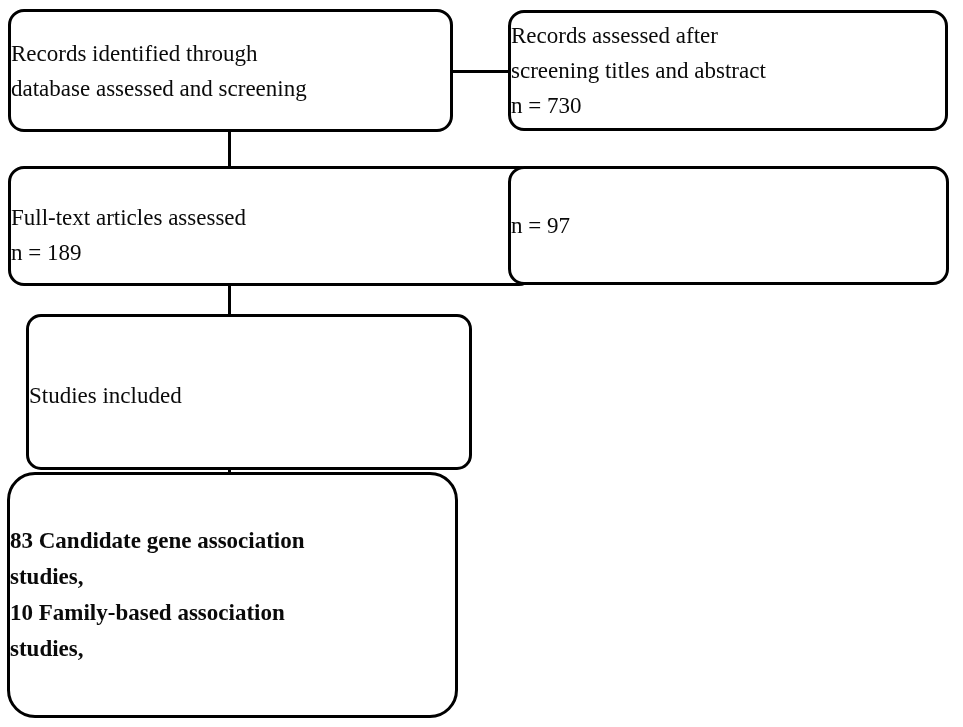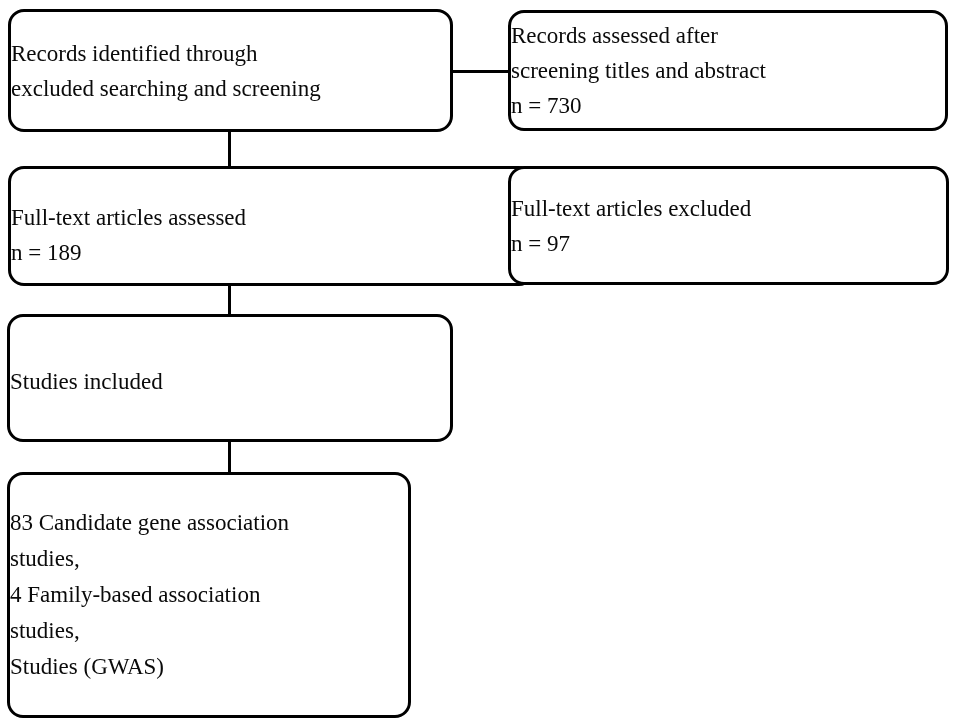--- a/index.html
+++ b/index.html
@@ -35,66 +35,64 @@
   }
   .connector {
     position: absolute;
     background: #000000;
   }
   
   #box-records-identified { left: 8px;   top: 9px;   width: 445px; height: 123px; }
   #box-records-excluded   { left: 508px; top: 10px;  width: 440px; height: 121px; }
   #box-fulltext-assessed  { left: 8px;   top: 166px; width: 527px; height: 120px; padding-top: 18px; }
   #box-fulltext-excluded  { left: 508px; top: 166px; width: 441px; height: 119px; }
-  #box-studies-included   { left: 7px;   top: 314px; width: 446px; height: 128px; padding-top: 6px; }
-  #box-included-breakdown { left: 7px;   top: 472px; width: 404px; height: 246px; border-radius: 16px; line-height: 36px; }
+  #box-studies-included   { left: 26px;   top: 314px; width: 446px; height: 156px; padding-top: 6px; border-radius: 15px; }
+  #box-included-breakdown { left: 7px;   top: 472px; width: 451px; height: 246px; border-radius: 28px; line-height: 36px; font-weight: bold; }
   
   #conn-identified-excluded { left: 450px; top: 70px;  width: 60px; height: 3px; }
   #conn-identified-assessed { left: 228px; top: 130px; width: 3px;  height: 38px; }
   #conn-assessed-excluded   { left: 450px; top: 224px; width: 60px; height: 3px; }
   #conn-assessed-included   { left: 228px; top: 284px; width: 3px;  height: 32px; }
   #conn-included-breakdown  { left: 228px; top: 436px; width: 3px;  height: 38px; }
 </style>
 </head>
 <body>
 
 <div class="canvas">
 
   <div class="connector" id="conn-identified-excluded"></div>
   <div class="connector" id="conn-identified-assessed"></div>
   <div class="connector" id="conn-assessed-excluded"></div>
   <div class="connector" id="conn-assessed-included"></div>
   <div class="connector" id="conn-included-breakdown"></div>
 
   <div class="flow-box" id="box-records-identified">
     <div class="line">Records identified through</div>
-    <div class="line">excluded searching and screening</div>
+    <div class="line">database assessed and screening</div>
   </div>
 
   <div class="flow-box" id="box-records-excluded">
     <div class="line">Records assessed after</div>
     <div class="line">screening titles and abstract</div>
     <div class="line">n = 730</div>
   </div>
 
   <div class="flow-box" id="box-fulltext-assessed">
     <div class="line">Full-text articles assessed</div>
     <div class="line">n = 189</div>
   </div>
 
   <div class="flow-box" id="box-fulltext-excluded">
-    <div class="line">Full-text articles excluded</div>
     <div class="line">n = 97</div>
   </div>
 
   <div class="flow-box" id="box-studies-included">
     <div class="line">Studies included</div>
   </div>
 
   <div class="flow-box" id="box-included-breakdown">
     <div class="line">83 Candidate gene association</div>
     <div class="line">studies,</div>
-    <div class="line">4 Family-based association</div>
+    <div class="line">10 Family-based association</div>
     <div class="line">studies,</div>
-    <div class="line">Studies (GWAS)</div>
   </div>
 
 </div>
 
 </body></html>

